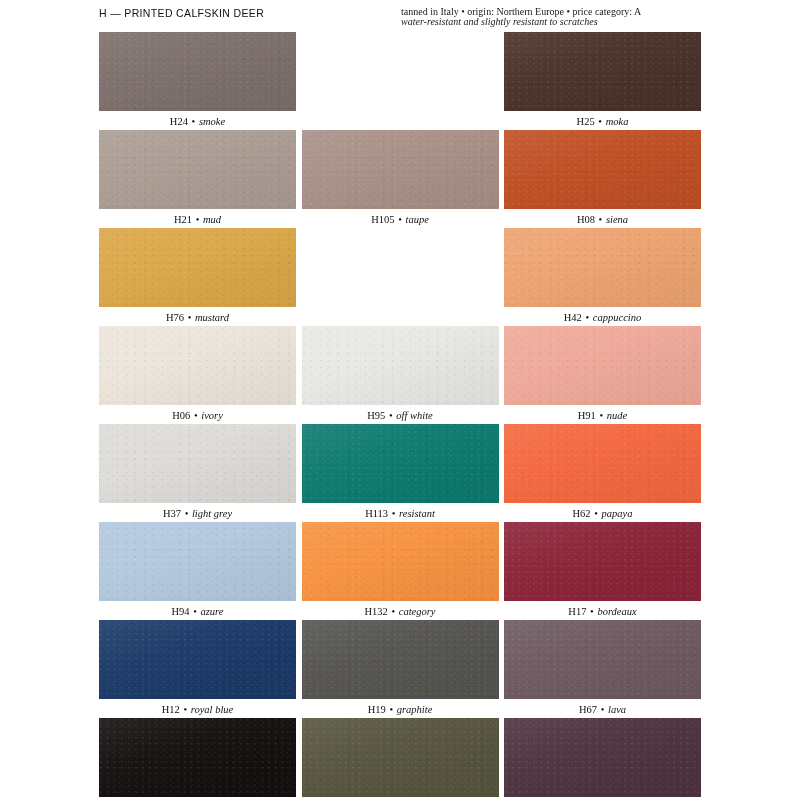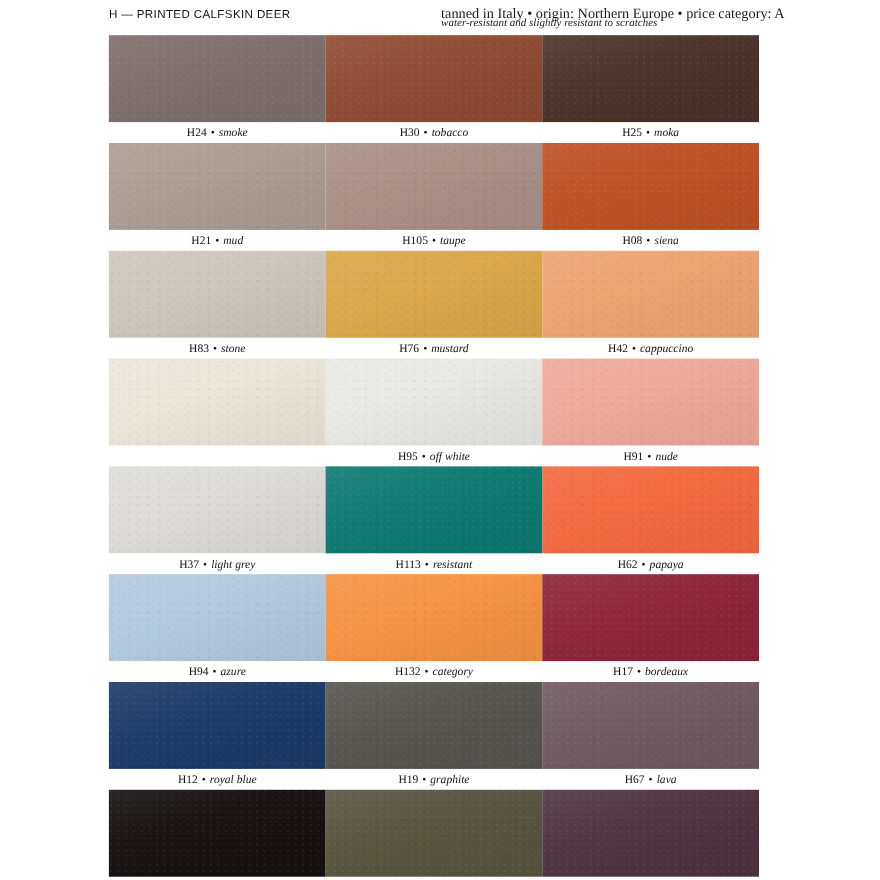--- a/index.html
+++ b/index.html
@@ -46,21 +46,21 @@
     line-height: 12px;
     padding-top: 1px;
   }
   .header-spec {
     width: 300px;
     text-align: left;
     margin-left: auto;
   }
   .spec-line1 {
     font-family: "Liberation Serif", serif;
-    font-size: 13px;
+    font-size: 10px;
     line-height: 11px;
     color: #1a1a1a;
     white-space: nowrap;
   }
   .spec-line2 {
     font-family: "Liberation Serif", serif;
     font-size: 10px;
     font-style: italic;
     line-height: 10.5px;
     color: #1a1a1a;
@@ -71,21 +71,21 @@
   .grid {
     position: absolute;
     left: 99px;
     top: 32px;
     width: 602px;
     display: flex;
     flex-direction: column;
   }
   .row {
     display: flex;
-    justify-content: flex-start;
+    justify-content: space-between;
     width: 602px;
     margin-bottom: 0px;
   }
   .cell {
     width: 197px;
     display: flex;
     flex-direction: column;
     align-items: stretch;
   }
   .swatch {
@@ -153,27 +153,20 @@
   <div class="grid" id="swatch-grid">
       <div class="row">
         <div class="cell">
           <div class="swatch" style="background-color: rgb(125, 111, 107);">
             <div class="grain"></div>
             <div class="sheen"></div>
           </div>
           <div class="caption"><span class="code">H24</span><span class="sep"> • </span><span class="name">smoke</span></div>
         </div>
         <div class="cell">
-          <div class="swatch" style="background-color: rgb(143, 74, 50);">
-            <div class="grain"></div>
-            <div class="sheen"></div>
-          </div>
-          <div class="caption"><span class="code">H30</span><span class="sep"> • </span><span class="name">tobacco</span></div>
-        </div>
-        <div class="cell">
           <div class="swatch" style="background-color: rgb(74, 50, 42);">
             <div class="grain"></div>
             <div class="sheen"></div>
           </div>
           <div class="caption"><span class="code">H25</span><span class="sep"> • </span><span class="name">moka</span></div>
         </div>
       </div>
       <div class="row">
         <div class="cell">
           <div class="swatch" style="background-color: rgb(171, 157, 147);">
@@ -192,47 +185,41 @@
         <div class="cell">
           <div class="swatch" style="background-color: rgb(192, 79, 36);">
             <div class="grain"></div>
             <div class="sheen"></div>
           </div>
           <div class="caption"><span class="code">H08</span><span class="sep"> • </span><span class="name">siena</span></div>
         </div>
       </div>
       <div class="row">
         <div class="cell">
-          <div class="swatch" style="background-color: rgb(205, 198, 188);">
-            <div class="grain"></div>
-            <div class="sheen"></div>
-          </div>
-          <div class="caption"><span class="code">H83</span><span class="sep"> • </span><span class="name">stone</span></div>
-        </div>
-        <div class="cell">
           <div class="swatch" style="background-color: rgb(219, 167, 72);">
             <div class="grain"></div>
             <div class="sheen"></div>
           </div>
           <div class="caption"><span class="code">H76</span><span class="sep"> • </span><span class="name">mustard</span></div>
         </div>
         <div class="cell">
           <div class="swatch" style="background-color: rgb(238, 163, 113);">
             <div class="grain"></div>
             <div class="sheen"></div>
           </div>
           <div class="caption"><span class="code">H42</span><span class="sep"> • </span><span class="name">cappuccino</span></div>
         </div>
       </div>
       <div class="row">
         <div class="cell">
           <div class="swatch" style="background-color: rgb(236, 229, 218);">
             <div class="grain"></div>
             <div class="sheen"></div>
           </div>
+          <div class="caption"><span class="code">H06</span><span class="sep"> • </span><span class="name">ivory</span></div>
         </div>
         <div class="cell">
           <div class="swatch" style="background-color: rgb(232, 232, 228);">
             <div class="grain"></div>
             <div class="sheen"></div>
           </div>
           <div class="caption"><span class="code">H95</span><span class="sep"> • </span><span class="name">off white</span></div>
         </div>
         <div class="cell">
           <div class="swatch" style="background-color: rgb(239, 169, 153);">

